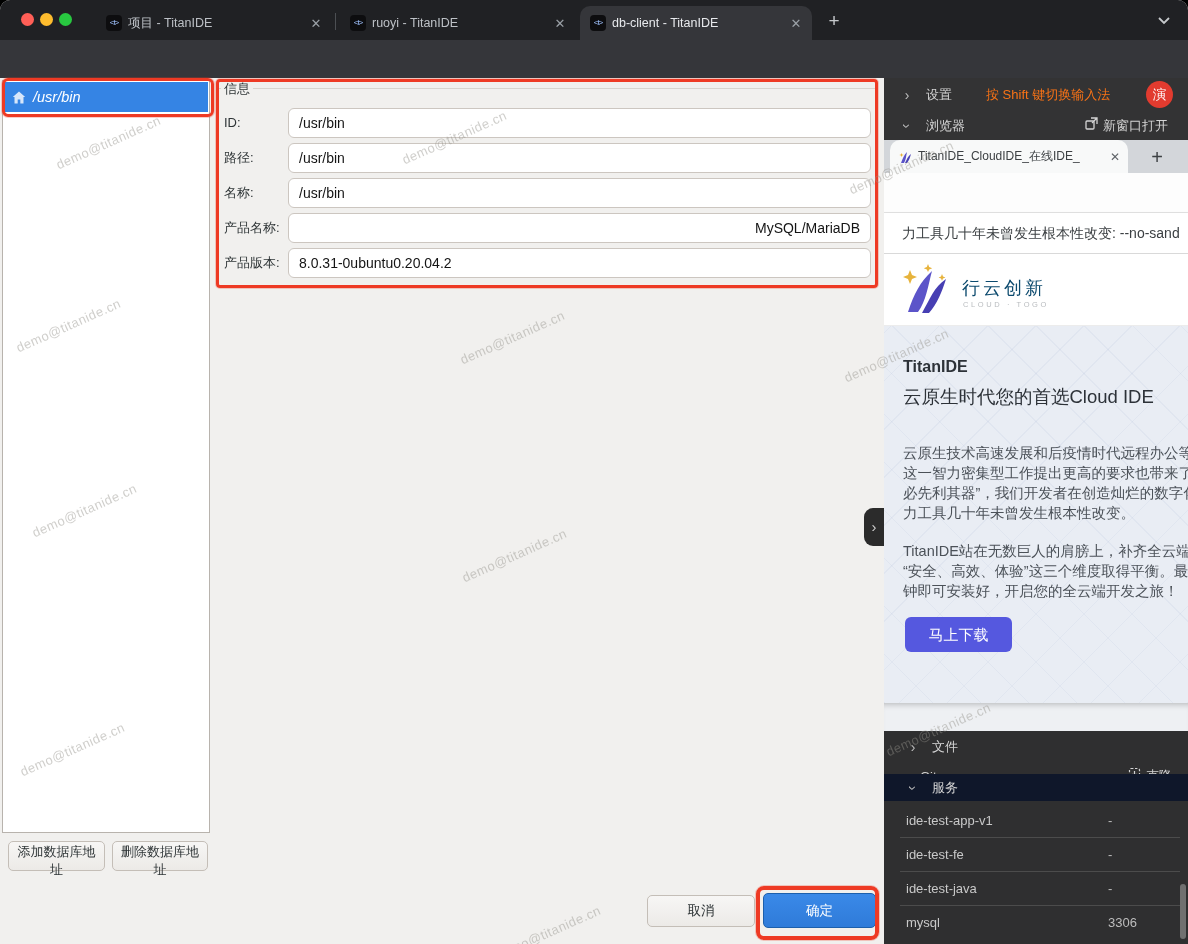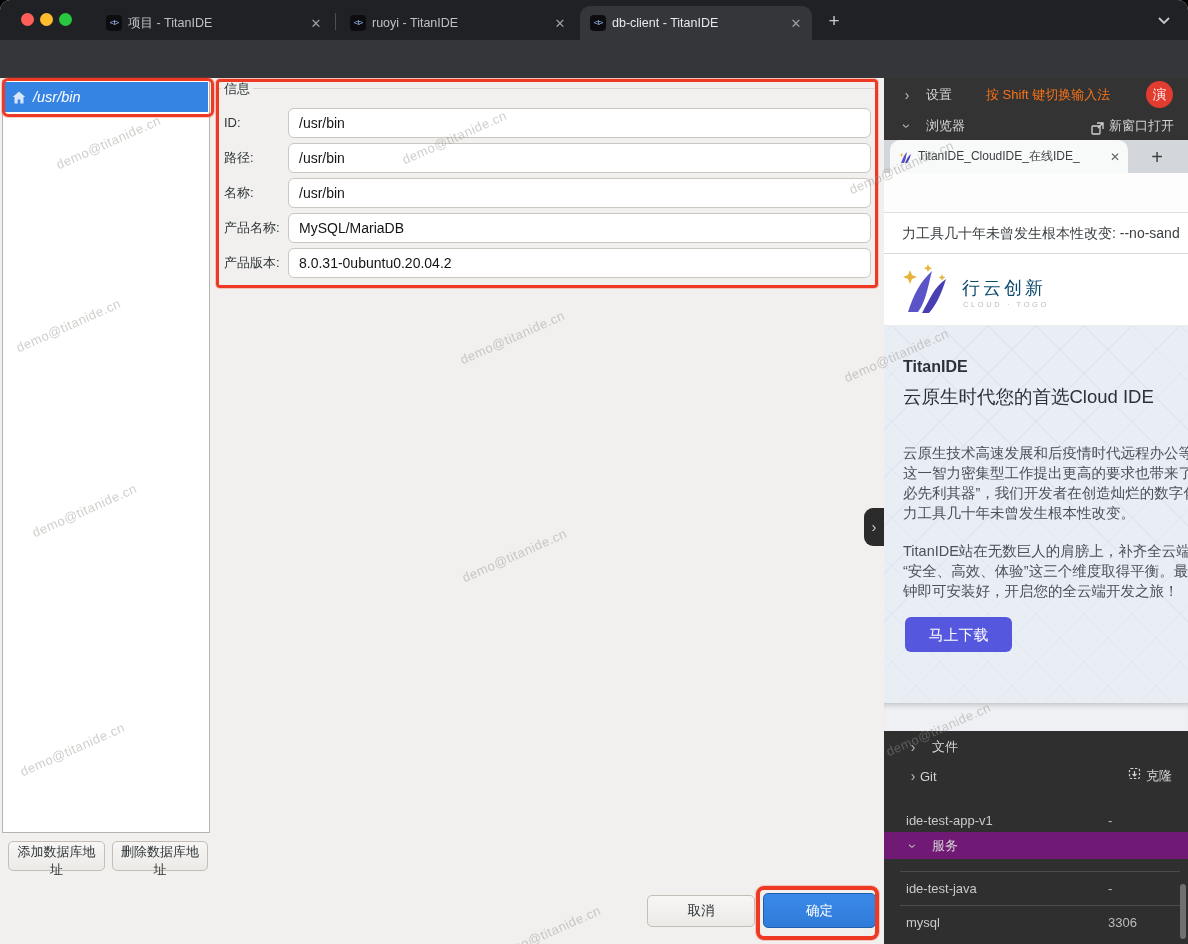--- a/index.html
+++ b/index.html
@@ -195,21 +195,21 @@
     <div class="abs legendline"></div>
     <div class="abs legend">信息</div>
 
     <div class="abs flabel" style="top:30px">ID:</div>
     <input class="abs finput" style="top: 30px;" value="/usr/bin">
     <div class="abs flabel" style="top:65px">路径:</div>
     <input class="abs finput" style="top: 65px;" value="/usr/bin">
     <div class="abs flabel" style="top:100px">名称:</div>
     <input class="abs finput" style="top: 100px;" value="/usr/bin">
     <div class="abs flabel" style="top:135px">产品名称:</div>
-    <input class="abs finput" style="top: 135px;" value="MySQL/MariaDB">
+    <input class="abs finput" style="top: 135px; text-align: right;" value="MySQL/MariaDB">
     <div class="abs flabel" style="top:170px">产品版本:</div>
     <input class="abs finput" style="top: 170px;" value="8.0.31-0ubuntu0.20.04.2">
 
     <div class="abs redbox" style="left:216px;top:1px;width:656px;height:203px;border-radius:4px"></div>
 
     <button class="abs gtkbtn" style="left:8px;top:763px;width:97px;height:30px">添加数据库地址</button>
     <button class="abs gtkbtn" style="left:112px;top:763px;width:96px;height:30px">删除数据库地址</button>
 
     <button class="abs gtkbtn" style="left:647px;top:817px;width:108px;height:32px;font-size:13.5px">取消</button>
     <button class="abs okbtn" style="left:763px;top:815px;width:113px;height:35px">确定</button>
@@ -223,21 +223,21 @@
     <div class="abs iderow" style="top:0;height:33px">
       <span class="chev" style="margin-left:16px">›</span>
       <span style="margin-left:12px">设置</span>
       <span style="margin-left:34px;color:#f97316">按 Shift 键切换输入法</span>
     </div>
     <div class="abs badge">演</div>
 
     <div class="abs iderow" style="top:33px;height:29px">
       <span class="chev down" style="margin-left:16px">›</span>
       <span style="margin-left:12px">浏览器</span>
-      <span style="position:absolute;right:14px;display:flex;align-items:flex-end">
+      <span style="position:absolute;right:20px;display:flex;align-items:flex-start">
         <svg width="13" height="13" viewBox="0 0 13 13" style="margin-right:5px">
           <rect x="1" y="4" width="8" height="8" rx="1" stroke="#d4d4d4" stroke-width="1.3" fill="none"></rect>
           <path d="M6 1h6v6M12 1L7 6" stroke="#d4d4d4" stroke-width="1.3" fill="none"></path>
         </svg>
         <span>新窗口打开</span>
       </span>
     </div>
 
     <div class="abs ministrip"></div>
     <div class="abs minitab">
@@ -301,21 +301,21 @@
       <span class="chev" style="margin-left:22px">›</span>
       <span style="margin-left:0">Git</span>
       <span style="position:absolute;right:16px;display:flex;">
         <svg width="13" height="13" viewBox="0 0 13 13" style="margin-right:5px">
           <rect x="1.5" y="1.5" width="10" height="10" rx="1.5" stroke="#d4d4d4" stroke-width="1.2" fill="none" stroke-dasharray="2.4 1.6"></rect>
           <path d="M6.5 4v5M4.5 7l2 2 2-2" stroke="#d4d4d4" stroke-width="1.2" fill="none"></path>
         </svg>
         <span>克隆</span>
       </span>
     </div>
-    <div class="abs iderow" style="top:754px;height:27px;background:#701a75;z-index:3">
+    <div class="abs iderow" style="top:696px;height:27px;background:#0f172a;z-index:3">
       <span class="chev down" style="margin-left:22px">›</span>
       <span style="margin-left:12px">服务</span>
     </div>
 
     <div class="abs svcrow" style="top:726px">
       <span class="nm">ide-test-app-v1</span>
       <span class="pt">-</span>
     </div>
     <div class="abs sep" style="top:759px"></div>
     <div class="abs svcrow" style="top:760px">

